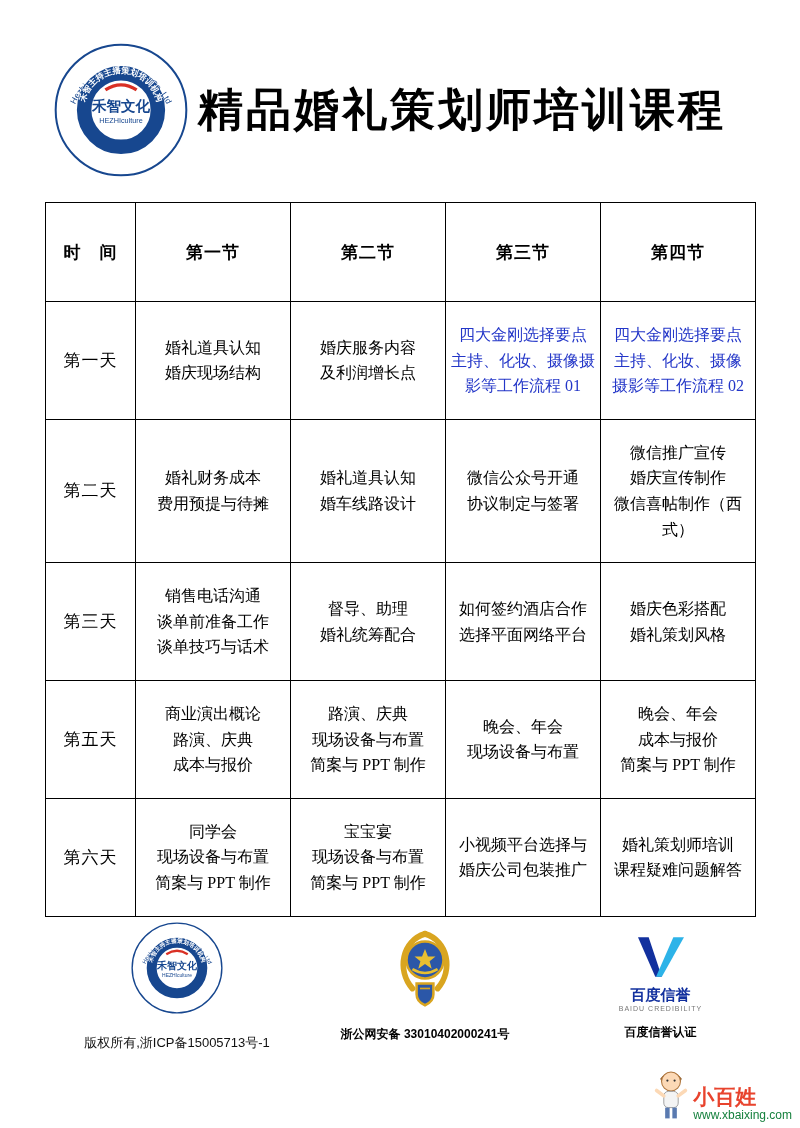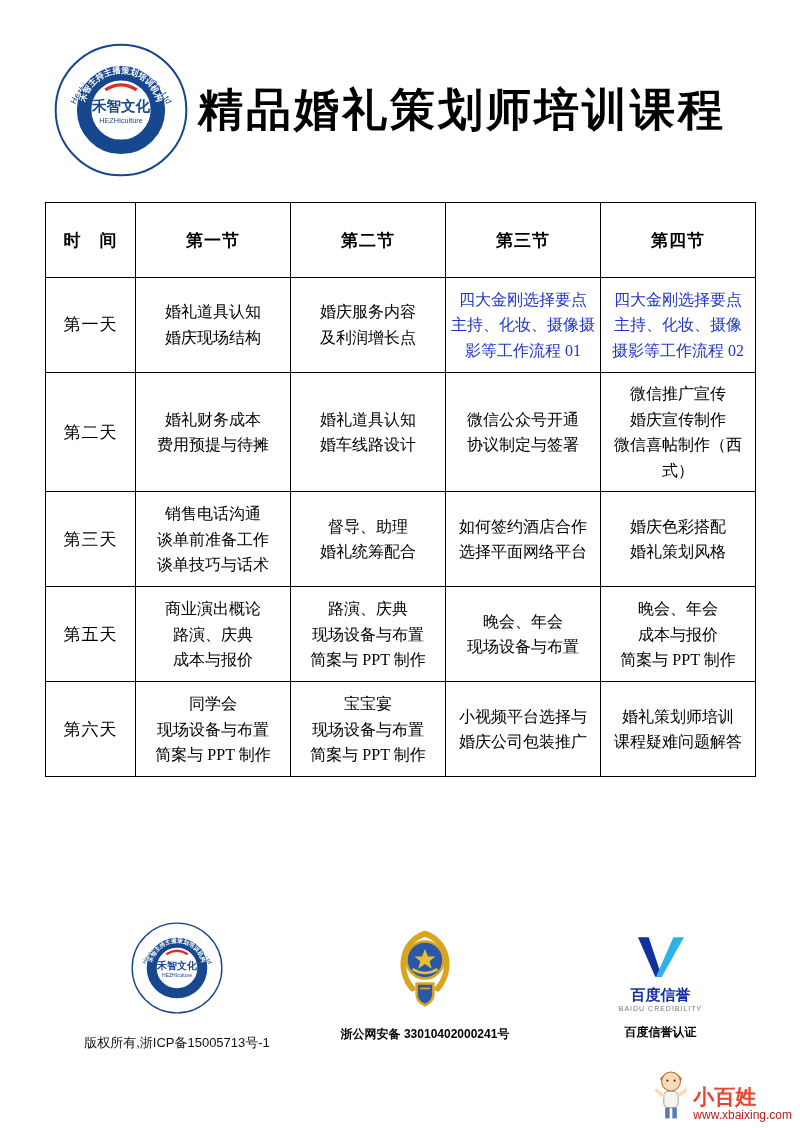--- a/index.html
+++ b/index.html
@@ -25,21 +25,21 @@
   }
 
   
   .course-table {
     position: absolute; top: 202px; left: 45px;
     width: 710px; border-collapse: collapse; table-layout: fixed;
   }
   .course-table th, .course-table td {
     border: 1px solid #000;
     text-align: center; vertical-align: middle;
-    padding: 8px 3px;
+    padding: 20px 3px;
   }
   .course-table th {
     height: 58px; font-size: 17px; font-weight: bold; letter-spacing: 1px;
   }
   .course-table td {
     font-size: 16px; line-height: 1.6;
     white-space: pre-line;
   }
   .course-table tbody tr { height: 95px; }
   .course-table td.time { font-size: 17px; letter-spacing: 1px; }
@@ -58,21 +58,21 @@
   .baidu-v { width: 54px; height: 46px; }
   .baidu-name { font-size: 15px; font-weight: bold; color: #12309e; font-family: "Liberation Sans", sans-serif; margin-top: 2px; }
   .baidu-en { font-size: 7px; color: #777; letter-spacing: 1px; font-family: "Liberation Sans", sans-serif; }
   .baidu-cert { margin-top: 12px; font-size: 12px; font-weight: bold; font-family: "Liberation Sans", sans-serif; }
 
   
   .watermark { position: absolute; right: 8px; bottom: 6px; display: flex; align-items: flex-end; }
   .mascot { width: 36px; height: 54px; margin-right: 4px; }
   .wm-text { text-align: left; }
   .wm-brand { color: #e8432d; font-size: 21px; font-weight: bold; font-family: "Liberation Sans", sans-serif; line-height: 1.1; }
-  .wm-url { color: #b91c1c; font-size: 12px; font-family: "Liberation Sans", sans-serif; }
+  .wm-url { color: #15803d; font-size: 12px; font-family: "Liberation Sans", sans-serif; }
 </style>
 </head>
 <body>
 
 <div class="page">
 
   <div class="header">
     <svg class="logo-main" viewBox="0 0 120 120">
       <defs>
         <path id="arc-top" d="M 16 64 A 45 45 0 0 1 104 64"></path>

